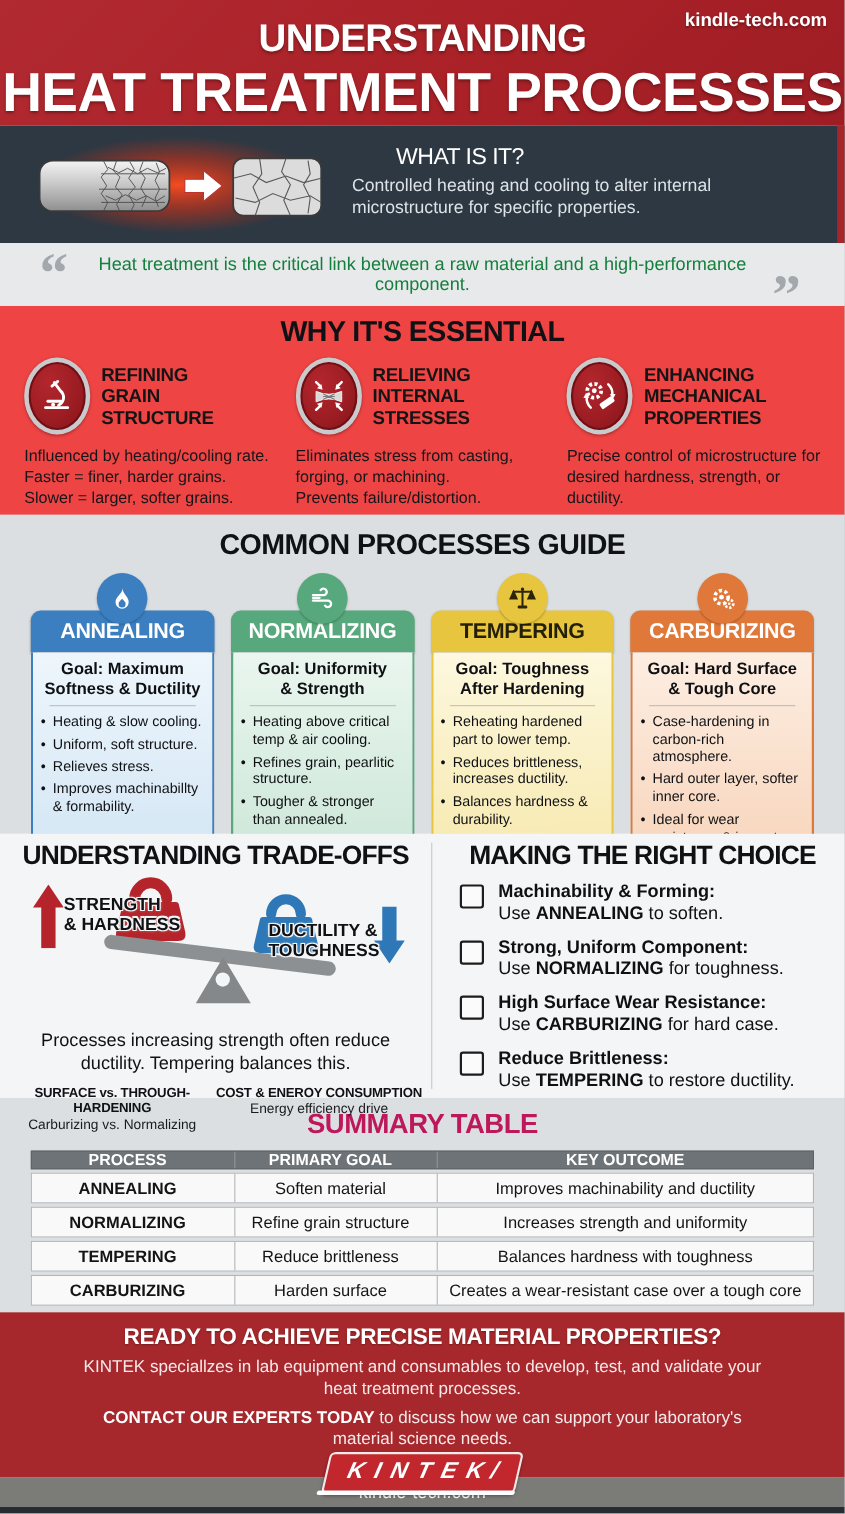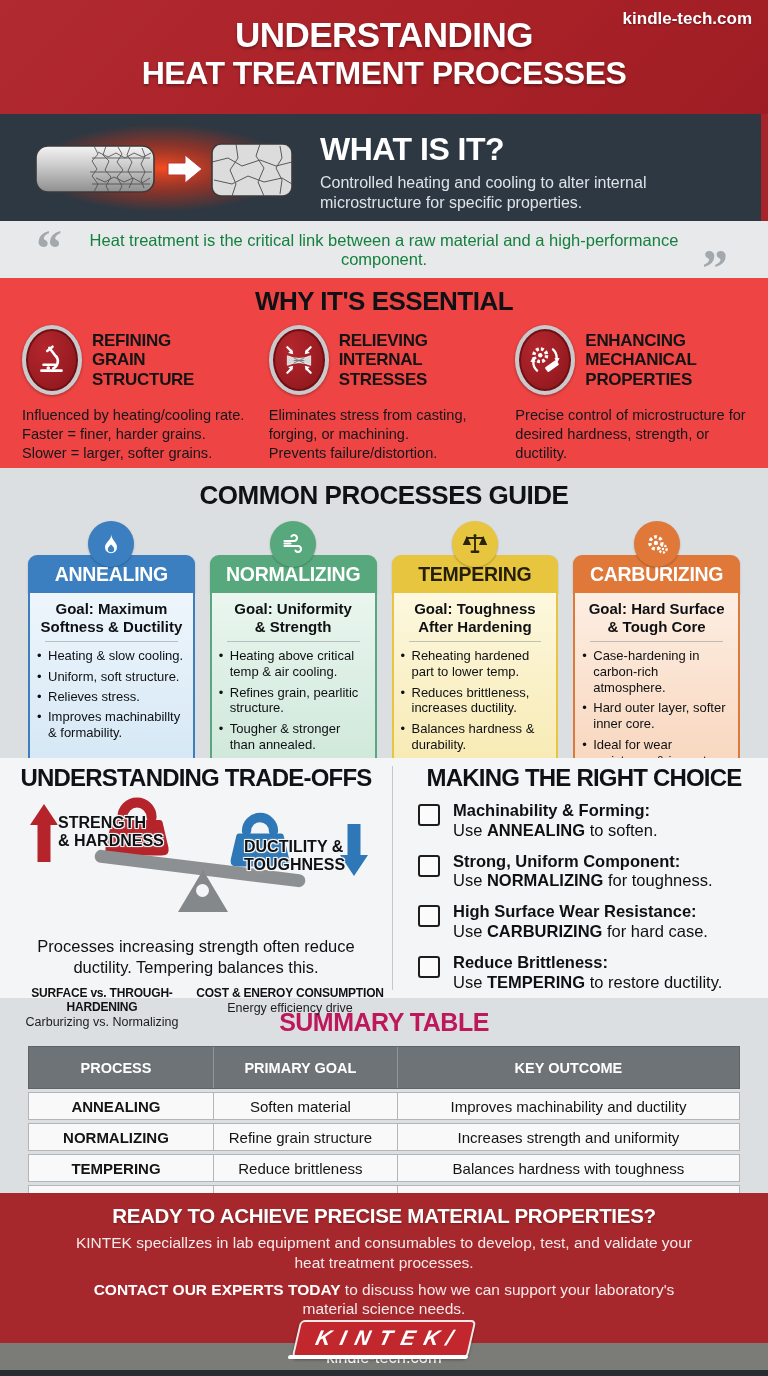--- a/index.html
+++ b/index.html
@@ -18,28 +18,28 @@
   }
   .hdr-site {
     position:absolute; top:9px; right:16px; color:#fff; font-weight:700; font-size:17px;
     text-shadow:0 1px 2px rgba(0,0,0,.35);
   }
   .hdr-title {
     color:#fff; font-weight:800; line-height:1.18; text-shadow:0 2px 3px rgba(0,0,0,.35);
     letter-spacing:-0.5px;
   }
   .hdr-line1 { font-size:35px; }
-  .hdr-line2 { font-size:32px; }
+  .hdr-line2 { font-size:50px; }
 
   
   .sec-what { height:107px; background:#2d3842; position:relative; }
   .what-redstrip { position:absolute; right:0; top:0; width:7px; height:100%; background:#a8242b; }
   .what-illustration { position:absolute; left:22px; top:8px; }
   .what-text { position:absolute; left:320px; top:17px; width:430px; }
-  .what-heading { color:#fff; font-weight:700; font-size:32px; letter-spacing:-0.5px; margin-bottom:5px; }
+  .what-heading { color:#fff; font-weight:400; font-size:21px; letter-spacing:-0.5px; margin-bottom:5px;margin-left:40px; }
   .what-desc { color:#dde3e8; font-size:16px; line-height:1.28; }
 
   
   .sec-quote { height:57px; background:#e7e9eb; position:relative; display:flex; align-items:center; }
   .quote-mark { position:absolute; font-size:52px; font-weight:800; color:#a3a8ad; font-family:"Liberation Serif", serif; line-height:1; }
   .quote-open { left:36px; top:2px; }
   .quote-close { right:40px; top:22px; }
   .quote-text { width:100%; text-align:center; font-size:16.5px; color:#15803d; padding:0 80px; }
 
   
@@ -121,21 +121,21 @@
   .checkbox { flex:0 0 22px; width:22px; height:22px; border:2.5px solid #1d1d1d; border-radius:3px; background:#fbfbfb; margin-top:3px; }
   .choice-title { font-weight:800; font-size:16.5px; line-height:1.2; color:#0f1013; }
   .choice-line2 { font-size:16.5px; line-height:1.2; color:#0f1013; }
 
   
   .sec-summary { height:195px; background:#dcdfe1; padding-top:10px; }
   .sum-heading { text-align:center; font-size:25px; font-weight:800; letter-spacing:-0.5px; color:#be185d; }
   .sum-table { margin:9px 28px 0; }
   .t-row { display:flex; border:1px solid #b2b6b8; background:#f9f9f9; }
   .t-head { background:#6d7377; border-color:#5f6468; margin-bottom:3px; }
-  .t-head .t-cell { color:#fff; font-weight:700; font-size:14.5px; height:41px; }
+  .t-head .t-cell { color:#fff; font-weight:700; font-size:14.5px; height:15px; }
   .t-body { display:flex; flex-direction:column; gap:3px; }
   .t-cell { display:flex; align-items:center; justify-content:center; text-align:center; height:26px; font-size:15px; padding:0 4px; }
   .t-cell + .t-cell { border-left:1px solid #b2b6b8;margin-left:10px; }
   .t-head .t-cell + .t-cell { border-left:1px solid #90969a; }
   .c1 { flex:0 0 24.5%; font-weight:800; }
   .t-head .c1 { font-weight:700; }
   .c2 { flex:0 0 24.5%; }
   .c3 { flex:1; }
 
   

